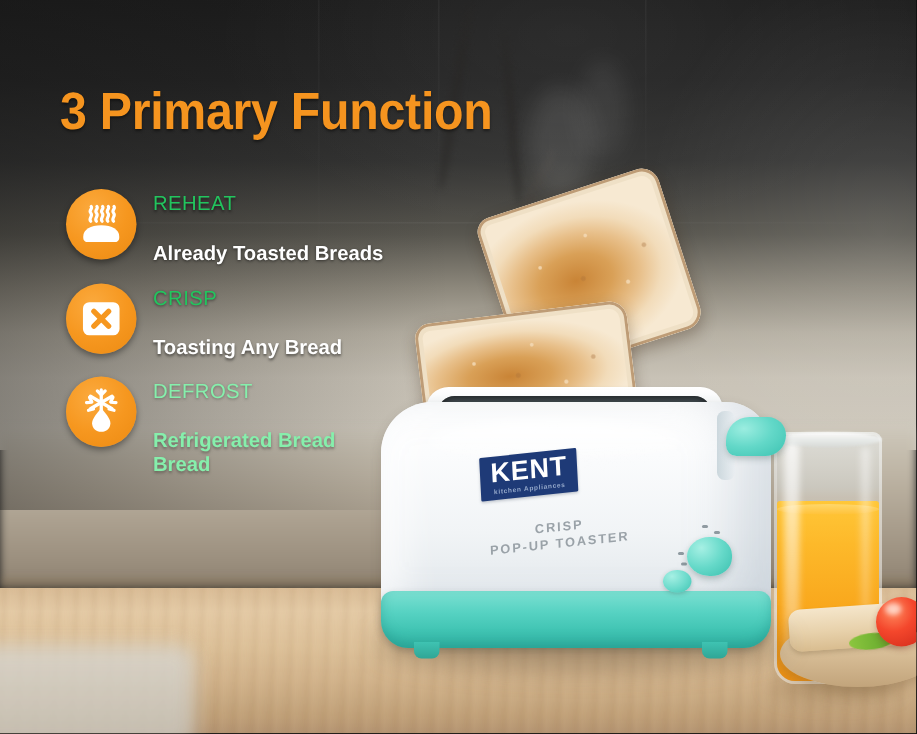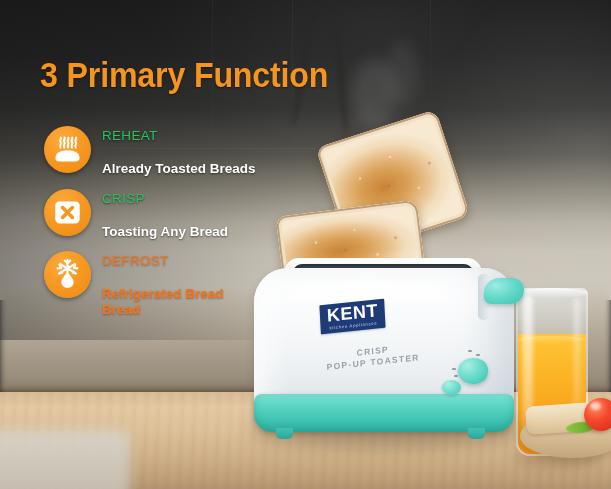--- a/index.html
+++ b/index.html
@@ -199,21 +199,21 @@
     font-weight: bold;
     color: #ffffff;
     text-shadow: 0 1px 2px rgba(0,0,0,0.55);
     margin-top: 18px;
     max-width: 158px;
     font-family: "Liberation Sans", sans-serif;
   }
   
   .feature.on-light .feat-title,
   .feature.on-light .feat-sub {
-    color: #f97316;
+    color: #86efac;
     text-shadow: 0 1px 2px rgba(90,86,78,0.75);
   }
 
   
   .toast {
     position: absolute;
     border-radius: 10px 12px 12px 10px;
     background:
       radial-gradient(ellipse 58% 46% at 42% 52%, #C98436 0%, #D9A057 34%, #E8C08B 60%, #F2DCBA 80%, #F7E9D2 100%);
     box-shadow: 0 4px 10px rgba(60,40,20,0.33);

